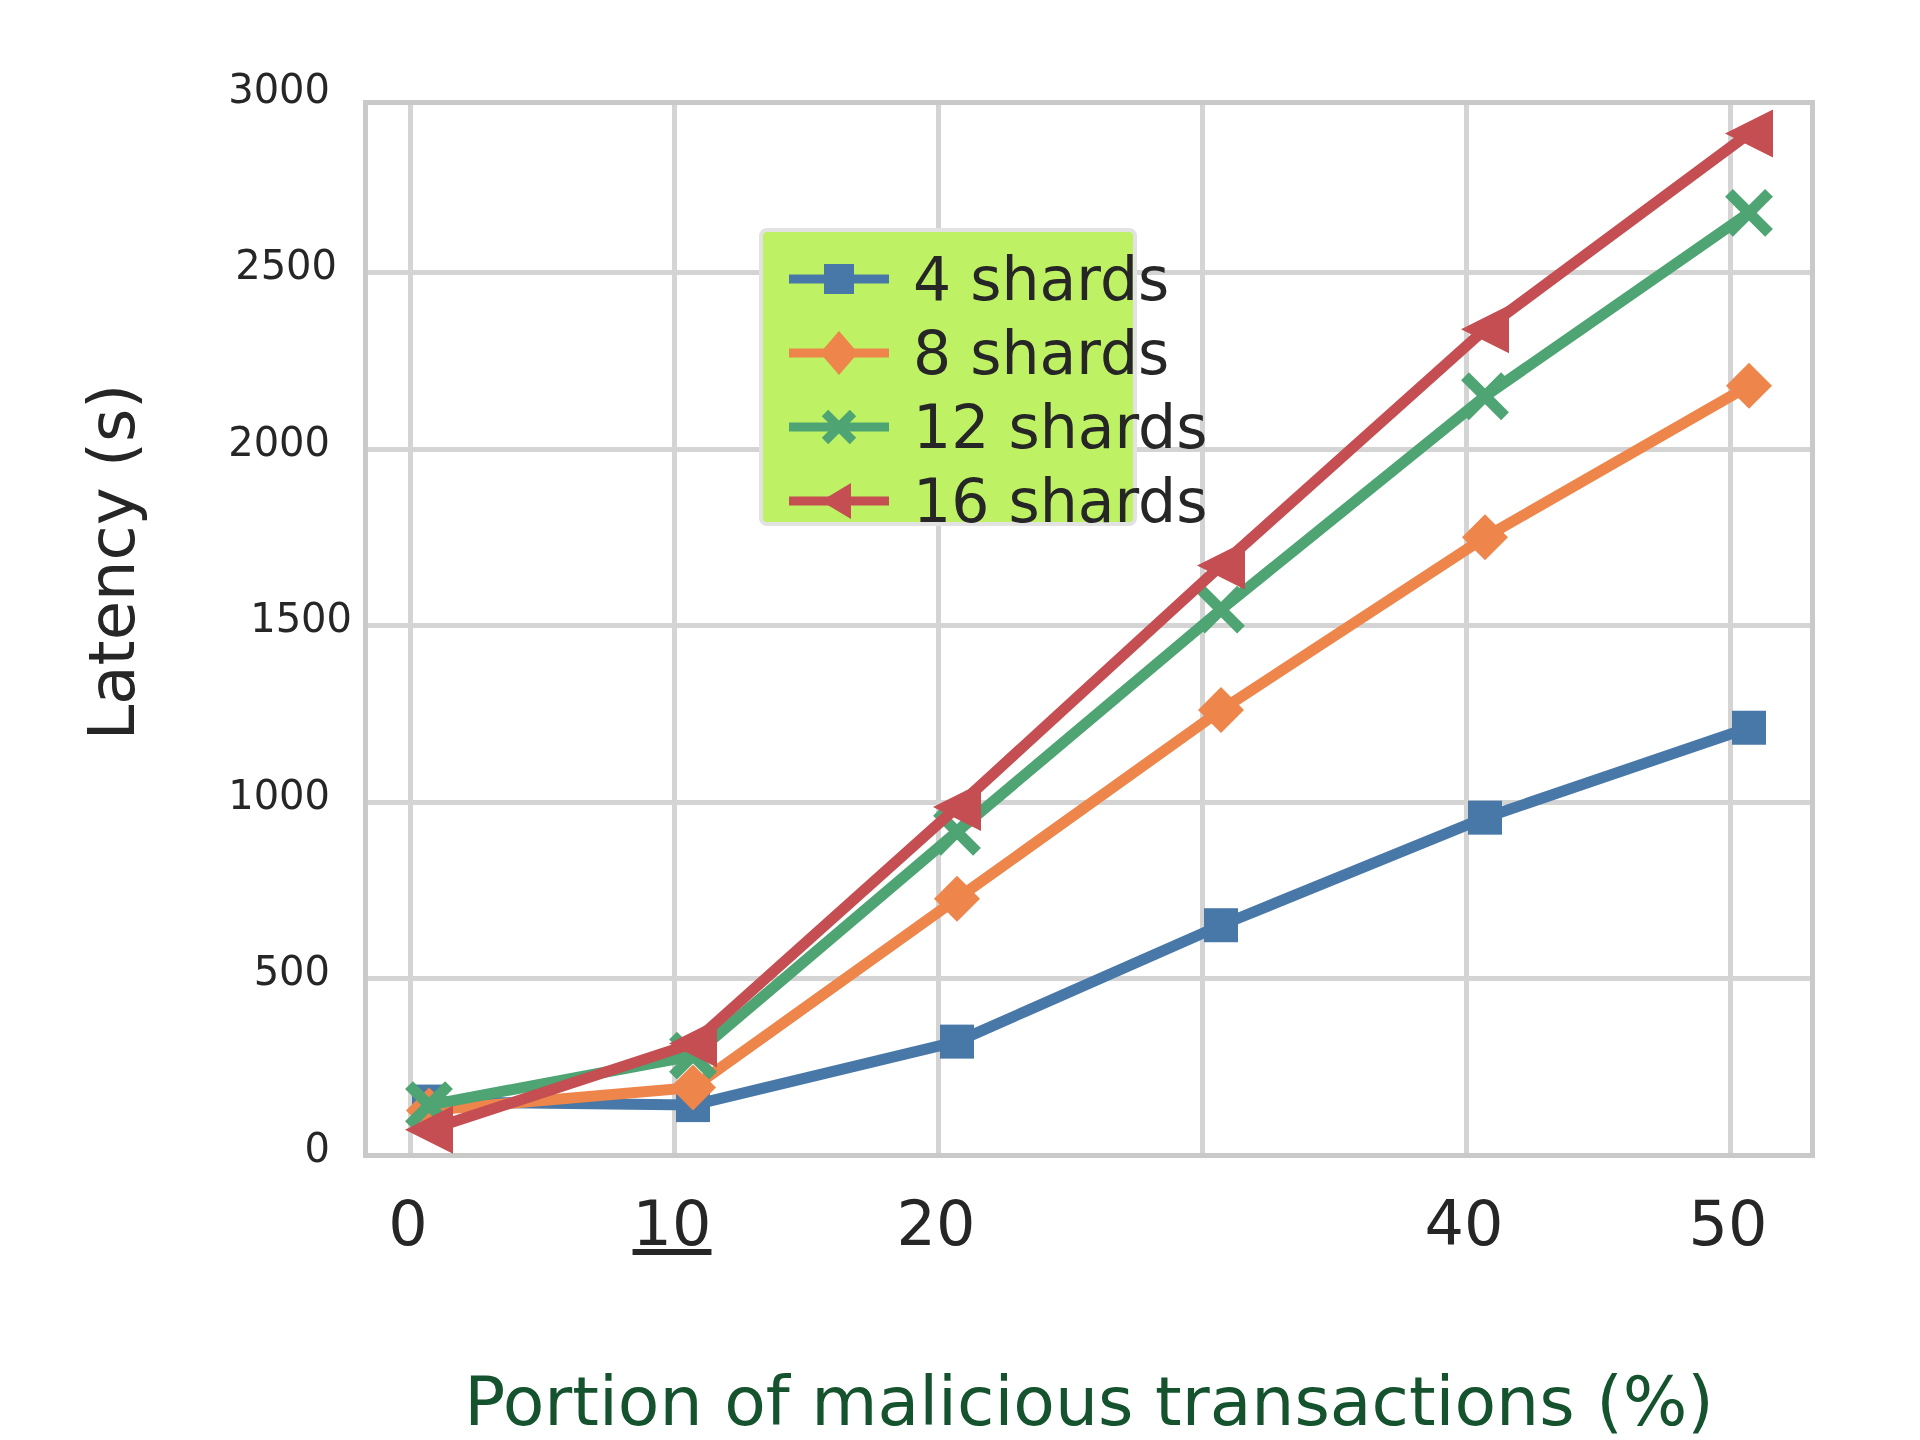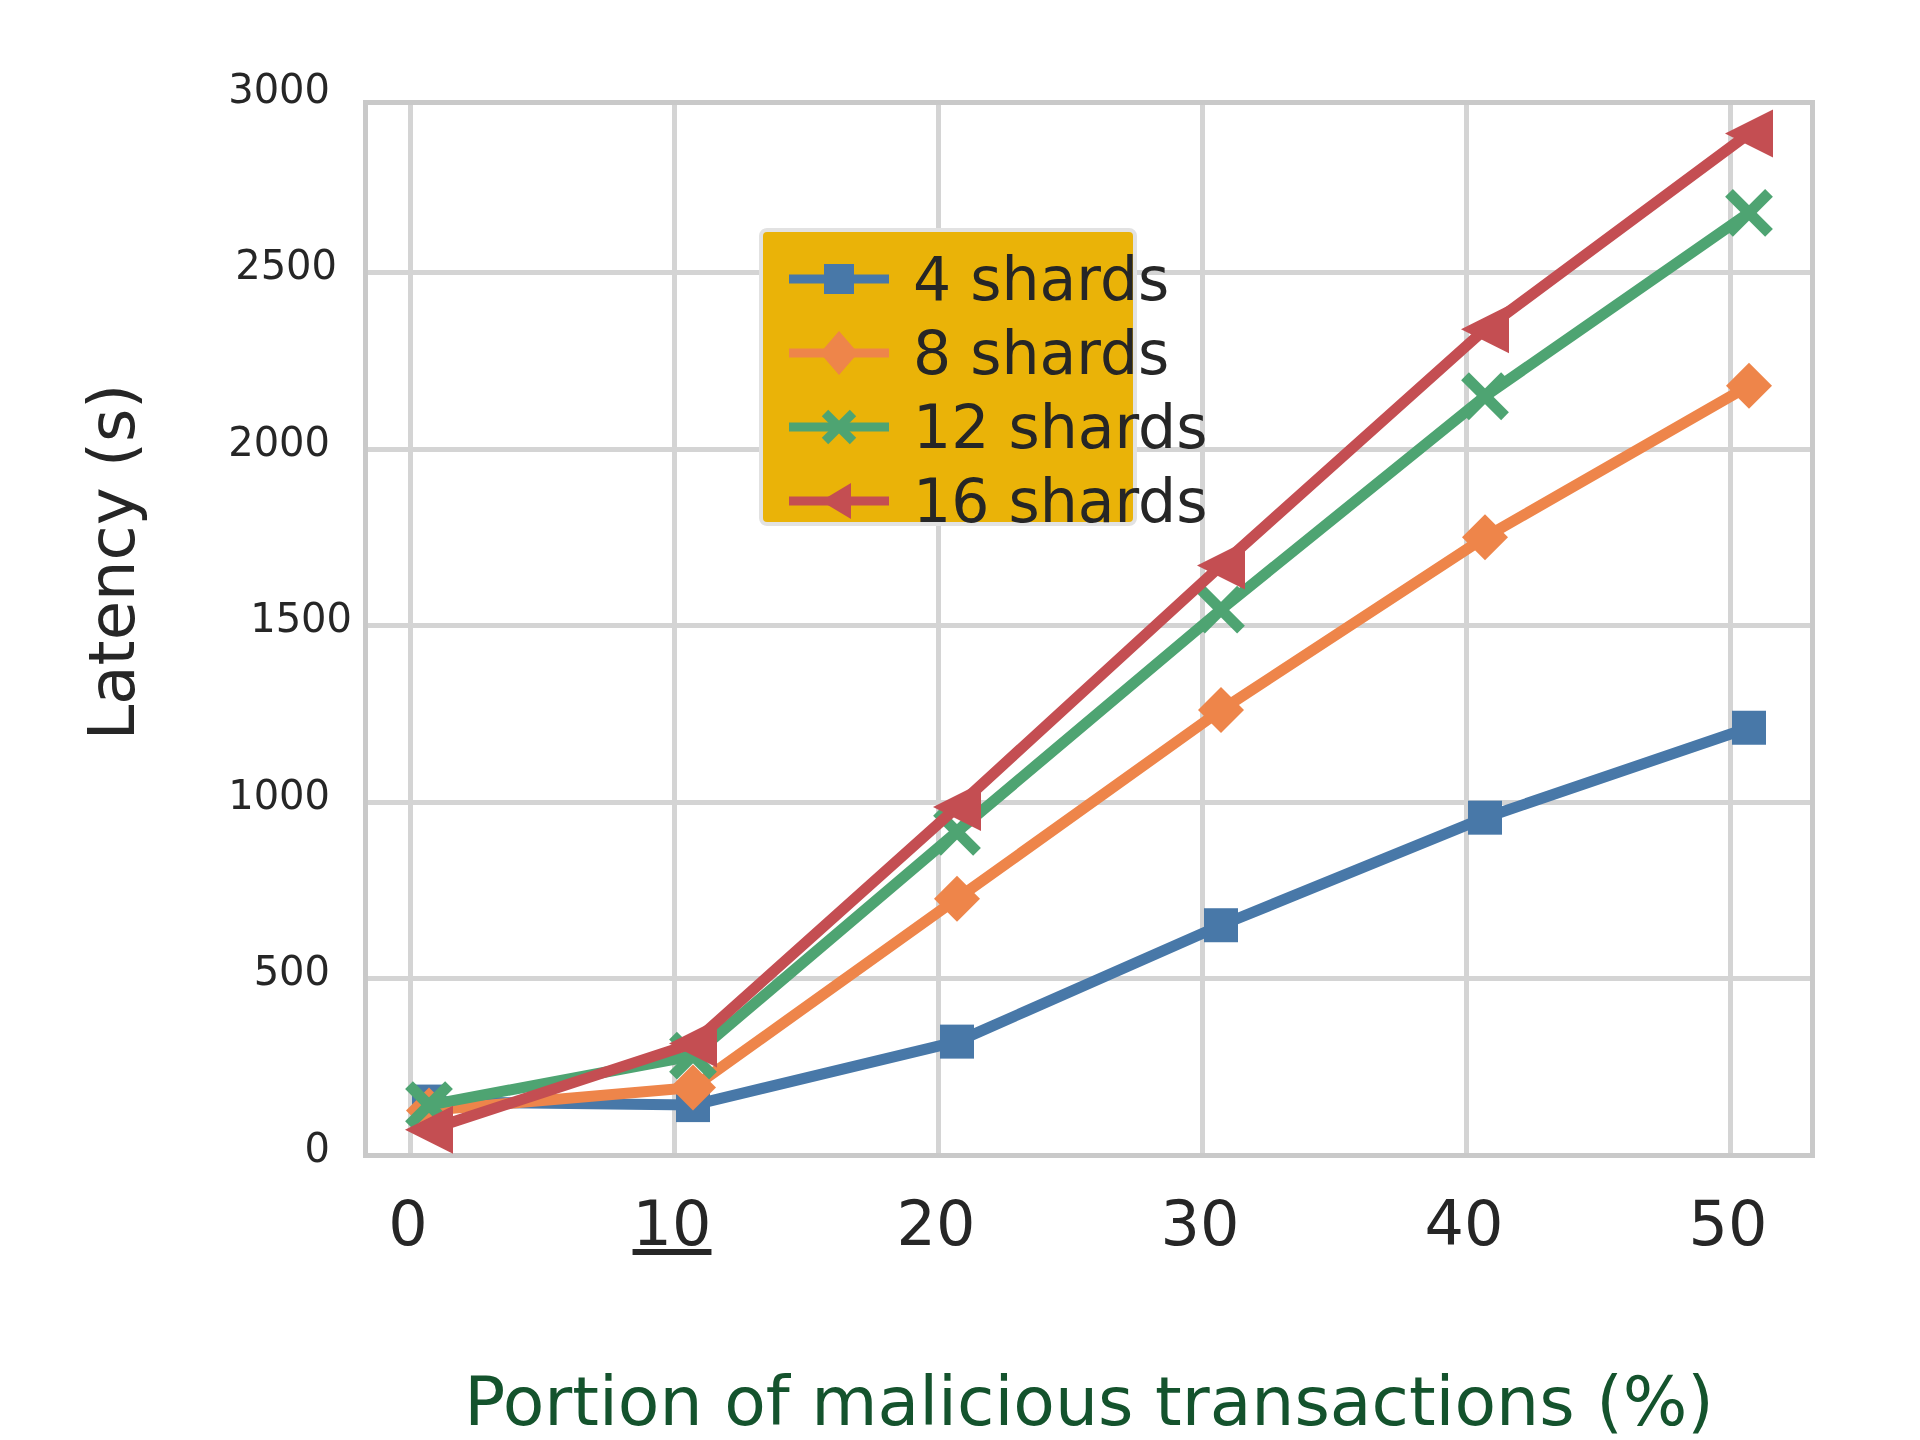--- a/index.html
+++ b/index.html
@@ -100,21 +100,21 @@
     overflow: visible;
   }
 
   
   #legend {
     position: absolute;
     left: 396px;
     top: 128px;
     width: 378px;
     height: 298px;
-    background: #eab308;
+    background: #bef264;
     border: 4px solid #e2e2e2;
     border-radius: 8px;
     box-sizing: border-box;
     padding: 10px 0 0 0;
   }
   .legend-row {
     position: relative;
     height: 74px;
     display: flex;
     align-items: center;
@@ -144,21 +144,20 @@
   <div class="ytick-wrap" style="left:7px; top:245px;">2500</div>
   <div class="ytick-wrap" style="left:0px; top:422px;">2000</div>
   <div class="ytick-wrap" style="left:10px; top:598px;padding-left:12px;">1500</div>
   <div class="ytick-wrap" style="left:0px; top:775px;text-align:right;">1000</div>
   <div class="ytick-wrap" style="left:0px; top:951px;">500</div>
   <div class="ytick-wrap" style="left:0px; top:1128px;">0</div>
 
   <div class="xtick-wrap" style="left:308px;  top:1193px;">0</div>
   <div class="xtick-wrap" style="left:572px;  top:1193px;text-decoration:underline;">10</div>
   <div class="xtick-wrap" style="left:836px;  top:1193px;">20</div>
-  <div class="xtick-wrap" style="left:1100px; top:1193px;">30</div>
   <div class="xtick-wrap" style="left:1364px; top:1193px;">40</div>
   <div class="xtick-wrap" style="left:1628px; top:1193px;">50</div>
 
   <div id="xlabel">Portion of malicious transactions (%)</div>
 
   <div id="plot-area">
 
     <div class="gridline-h" style="top:1053px;"></div>
     <div class="gridline-h" style="top:876px;"></div>
     <div class="gridline-h" style="top:700px;"></div>

